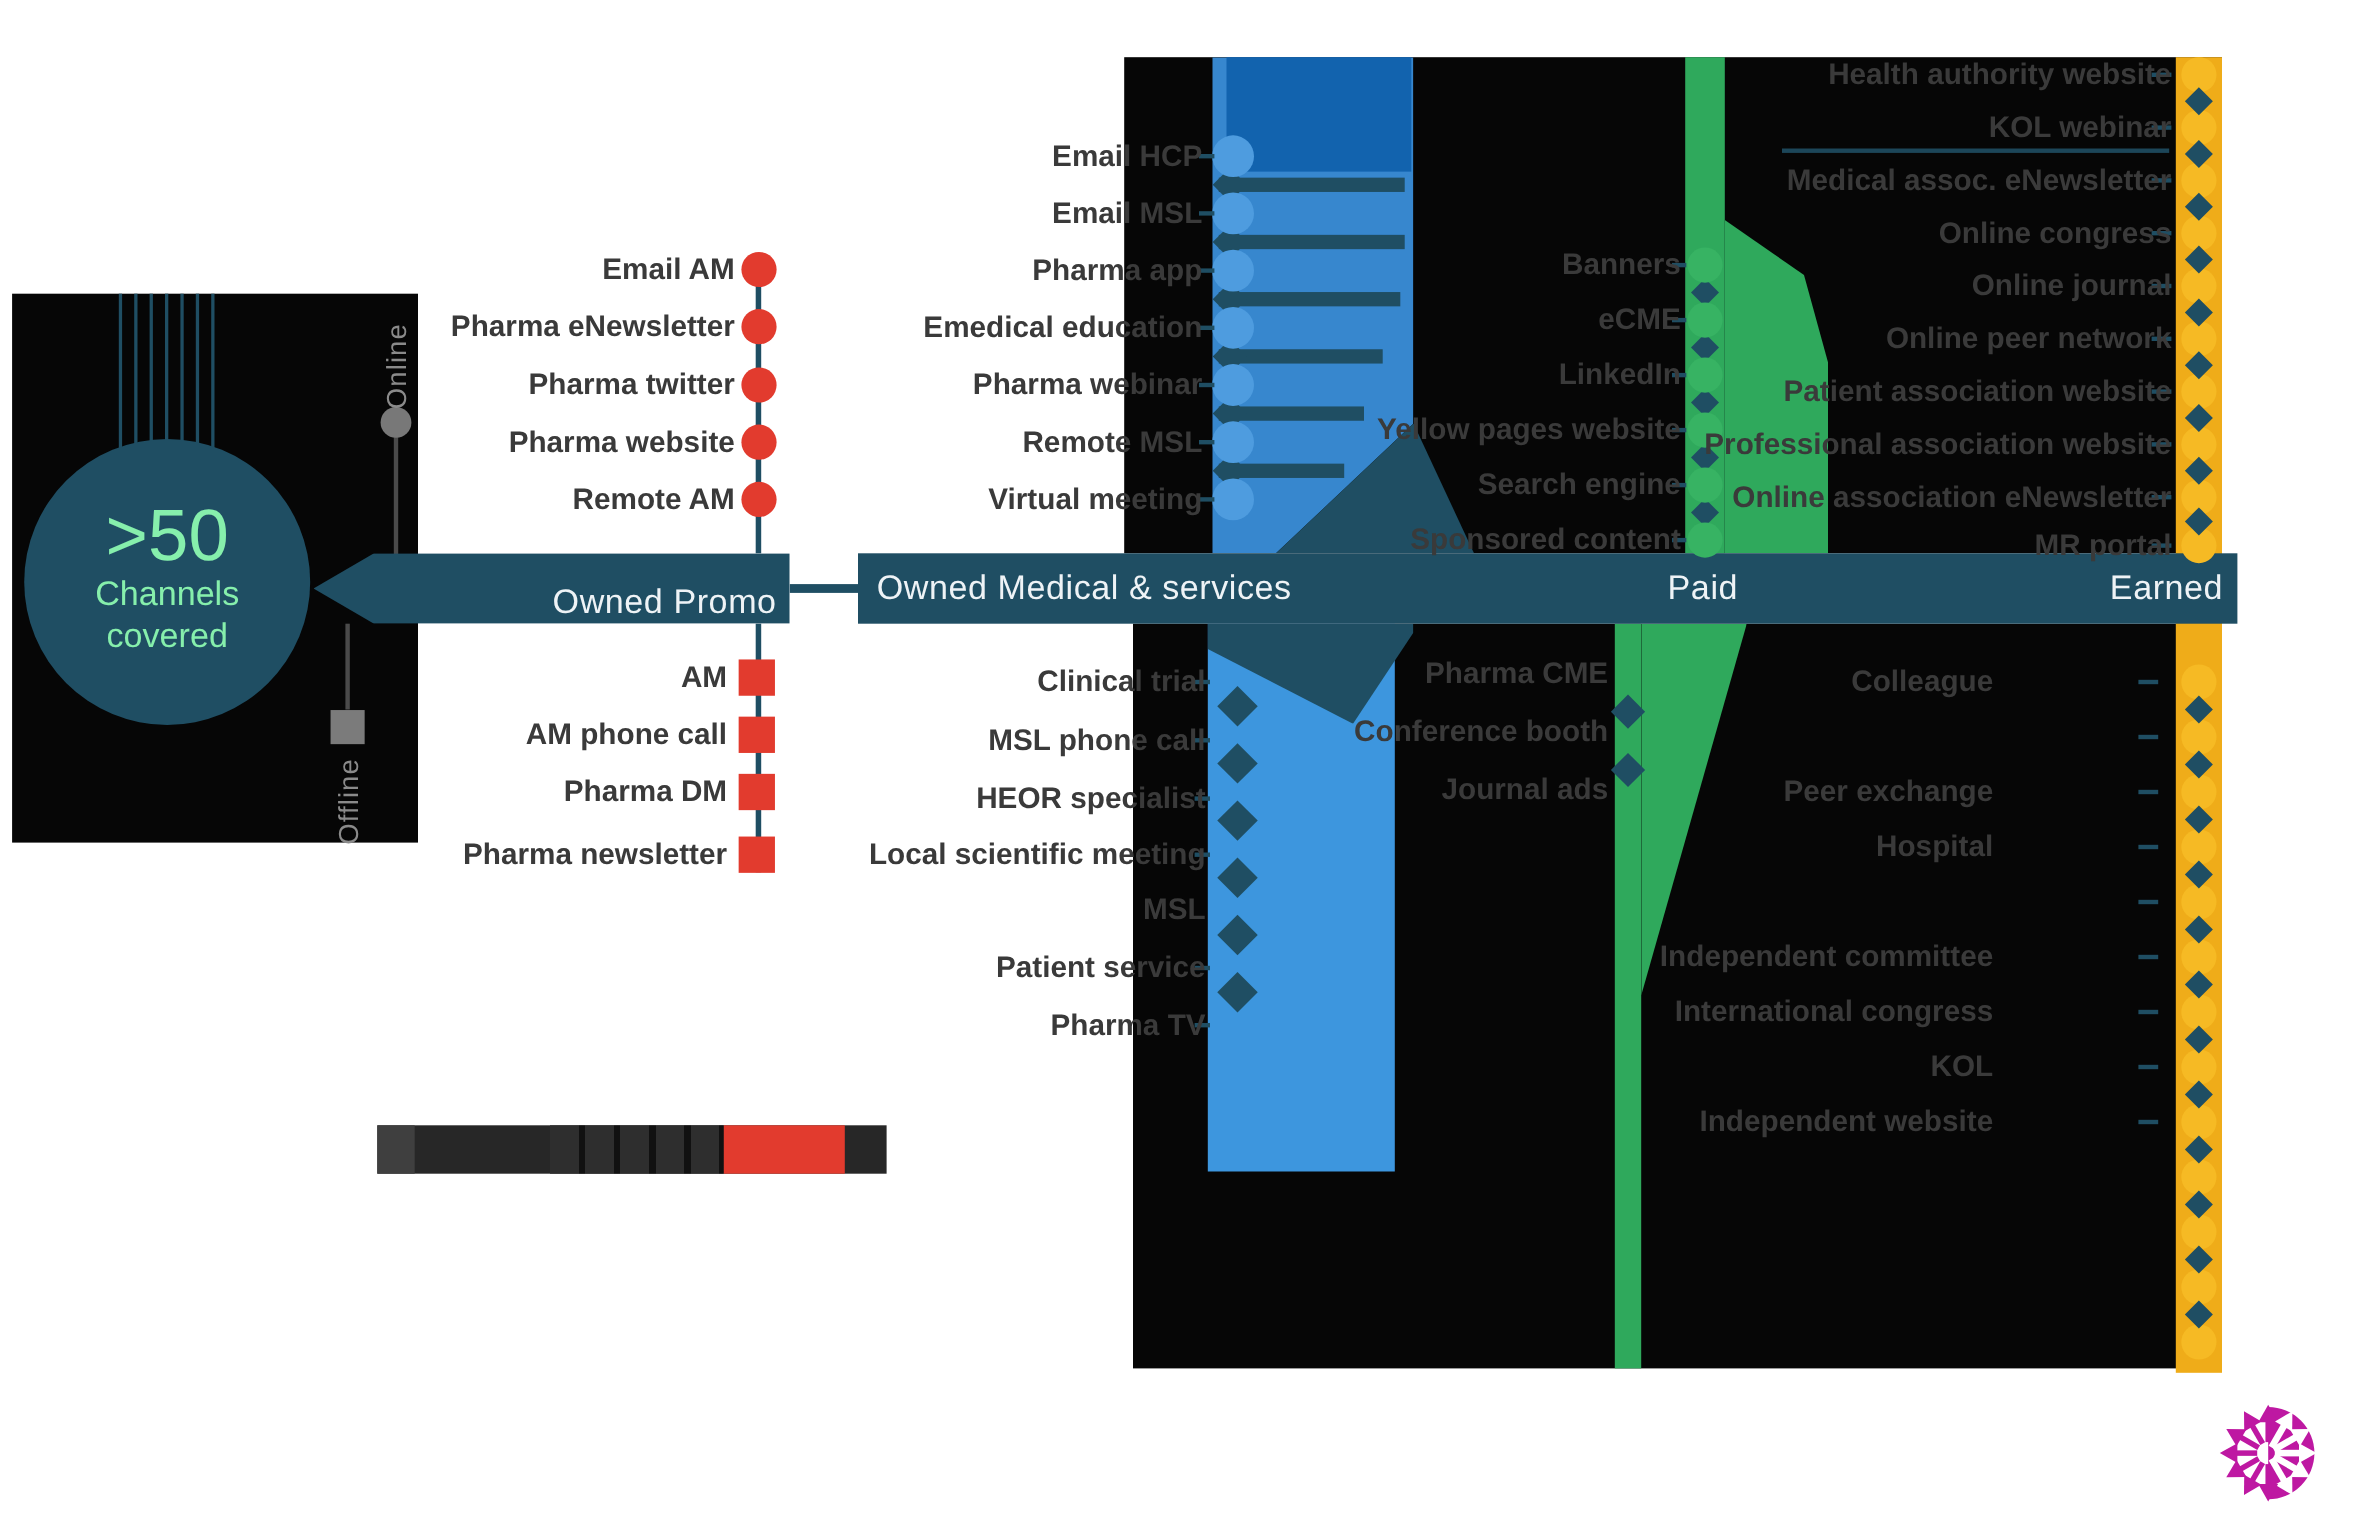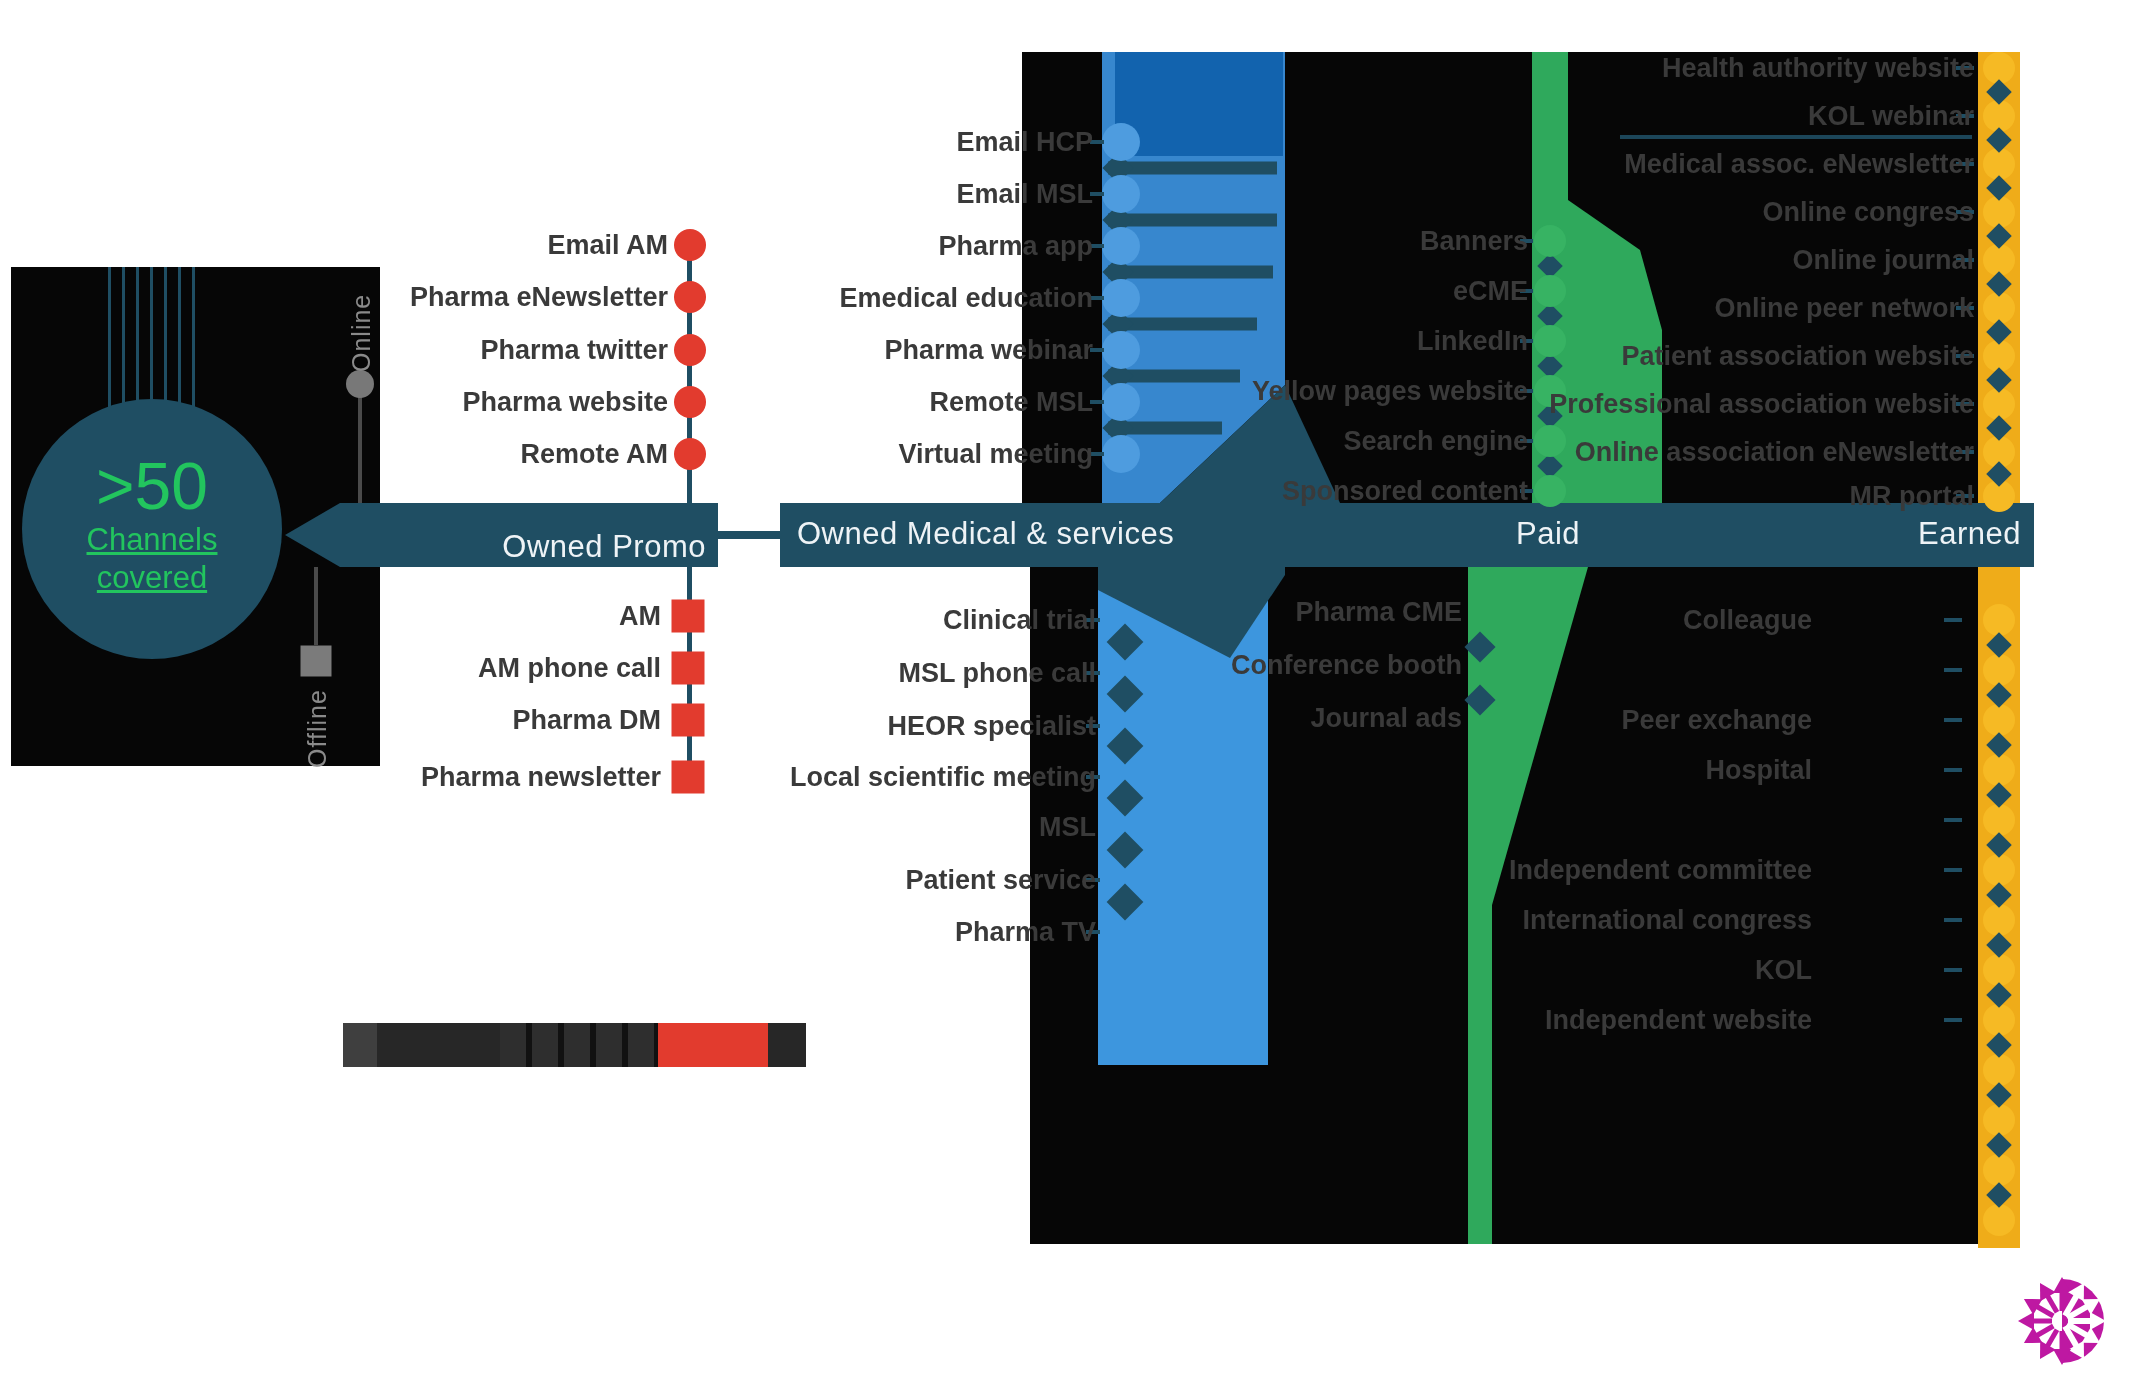--- a/index.html
+++ b/index.html
@@ -9,23 +9,23 @@
   .black{position:absolute;background:#060606;}
   .label{position:absolute;color:#3a3a3a;font-weight:700;font-size:27px;white-space:nowrap;transform:translateY(-50%);}
   .label.r{text-align:right;}
   .bandtext{position:absolute;color:#eef3f6;font-size:31px;font-weight:400;letter-spacing:.5px;white-space:nowrap;top:50%;transform:translateY(-52%);}
   .circle{position:absolute;border-radius:50%;transform:translate(-50%,-50%);}
   .square{position:absolute;transform:translate(-50%,-50%);}
   .diamond{position:absolute;transform:translate(-50%,-50%) rotate(45deg);}
   .hline{position:absolute;height:4px;transform:translateY(-50%);}
   .vline{position:absolute;}
   .legendtext{position:absolute;color:#8a8a8a;font-size:25px;font-weight:400;letter-spacing:1px;transform:rotate(-90deg);transform-origin:left top;white-space:nowrap;}
-  #badge{position:absolute;border-radius:50%;color:#22c55e;text-align:center;}
+  #badge{position:absolute;border-radius:50%;color:#86efac;text-align:center;}
   #badge .big{font-size:66px;font-weight:400;line-height:70px;margin-top:52px;}
-  #badge .sub{font-size:31px;font-weight:400;line-height:38px;text-decoration:underline;}
+  #badge .sub{font-size:31px;font-weight:400;line-height:38px;}
 </style>
 </head>
 <body>
 
 <div id="canvas">
     <div class="black" style="left: 11px; top: 267px; width: 369px; height: 499px;"></div>
     <div class="black" style="left: 1022px; top: 52px; width: 998px; height: 451px;"></div>
     <div class="black" style="left: 1030px; top: 567px; width: 990px; height: 677px;"></div>
     <div class="vline" style="left: 108px; top: 267px; width: 3px; height: 150px; background: rgb(31, 78, 99);"></div>
     <div class="vline" style="left: 122px; top: 267px; width: 3px; height: 150px; background: rgb(31, 78, 99);"></div>

